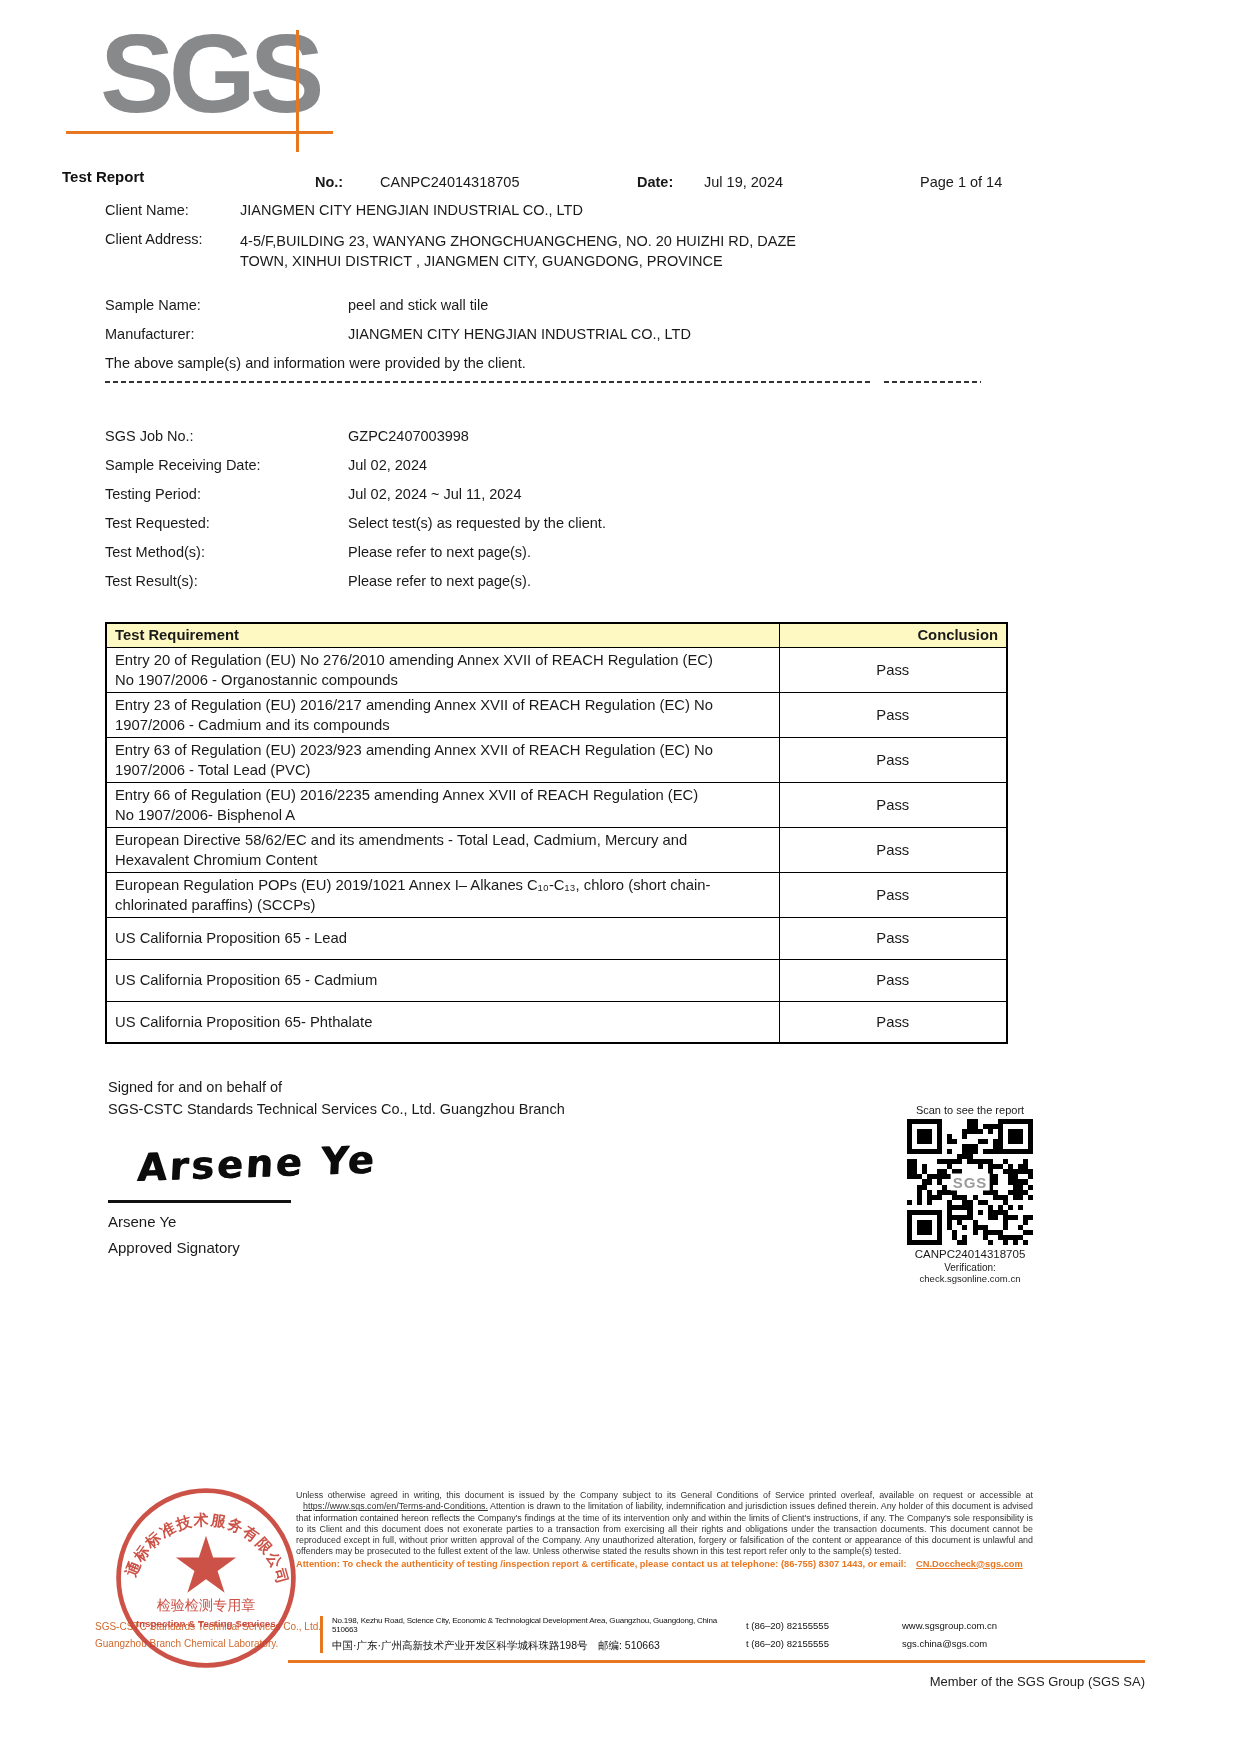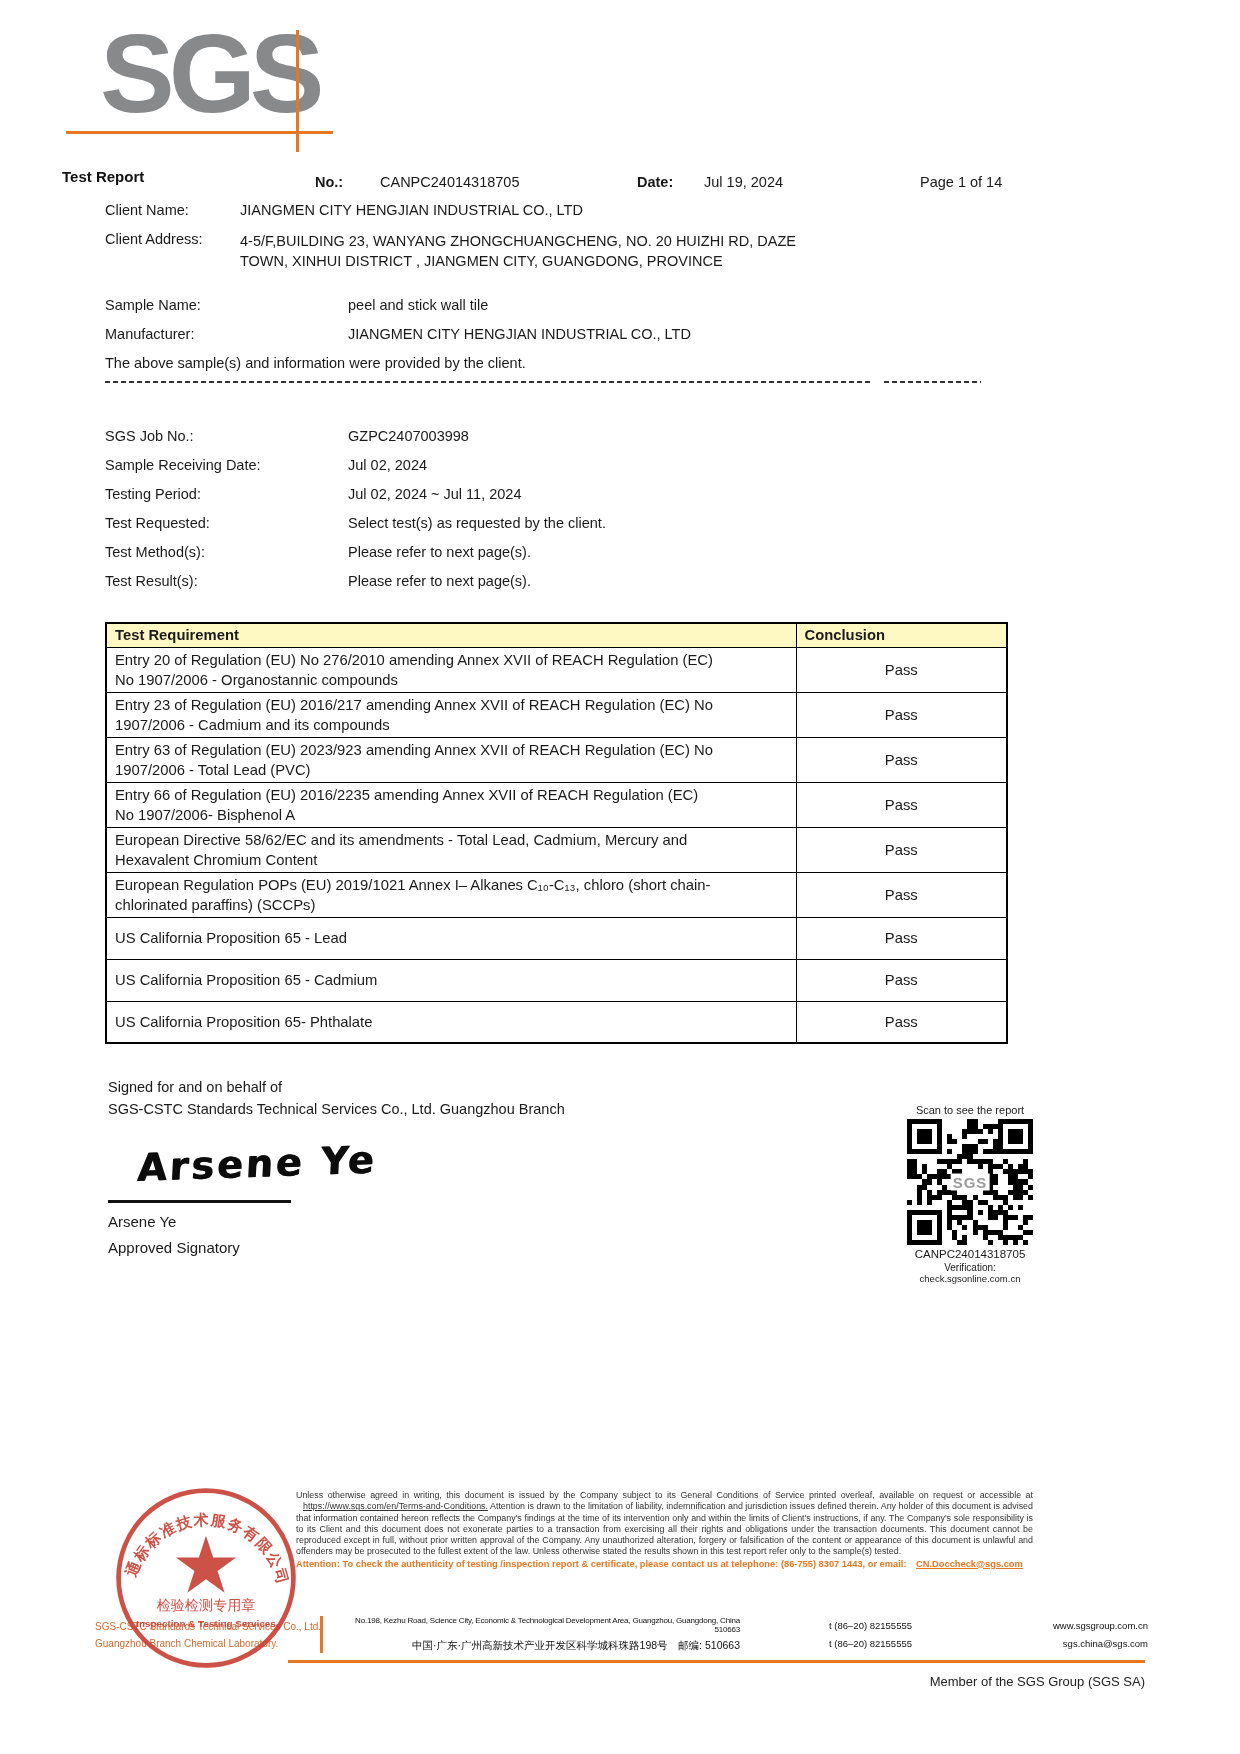--- a/index.html
+++ b/index.html
@@ -43,21 +43,21 @@
 
   .job-block{ position:absolute; left:105px; top:428px; width:905px; font-size:14.5px; }
 
   
   .results{ position:absolute; left:105px; top:622px; width:903px;
     border-collapse:collapse; font-size:14.8px; }
   .results th,.results td{ border:1px solid #000; }
   .results{ border:2px solid #000; }
   .results th{ background:#fef9c3; padding:2px 8px; height:24px; }
   .results th.req-h{ text-align:left; }
-  .results th.con-h{ width:211px; text-align:left; }
+  .results th.con-h{ width:228px; text-align:right; }
   .results td.req{ padding:2px 8px; line-height:20px; vertical-align:middle; }
   .results td .req-text{ display:block; max-width:606px; }
   .results td.con{ text-align:center; vertical-align:middle; }
   .results tr.tall td{ height:42px; }
 
   
   .sign-block{ position:absolute; left:108px; top:1076px; font-size:14.5px; }
   .sign-line{ line-height:22px; }
   .autograph{
     margin:26px 0 0 28px; font-size:38px; font-weight:800; color:#0c0c0c;
@@ -91,22 +91,22 @@
     opacity:.88; z-index:2; }
 
   
   .fineprint{ position:absolute; left:296px; top:1490px; width:737px; }
   .disclaimer{ font-size:8.9px; line-height:11.3px; text-align:justify; color:#333; }
   .disclaimer a, .attention a{ color:inherit; text-decoration:underline;margin-left:7px; }
   .attention{ margin-top:1px; font-size:9.3px; line-height:11.5px; font-weight:bold; color:#e87722; }
 
   .footer-addr{ position:absolute; left:320px; top:1616px; width:828px;
     border-left:3px solid #e87722; padding-left:9px; z-index:3; }
-  .addr-grid{ display:grid; grid-template-columns:408px 150px 1fr; column-gap:22px;
-    align-items:center;text-align:right; }
+  .addr-grid{ display:grid; grid-template-columns:408px 150px 1fr; column-gap:6px;
+    align-items:center; }
   .addr-en{ font-size:8px; letter-spacing:-.2px; color:#111; }
   .addr-cn{ font-size:10.5px; color:#111; margin-top:5px; }
   .addr-tel,.addr-web{ font-size:9.5px; color:#111; }
   .footer-line{ position:absolute; left:288px; top:1660px; width:857px; height:3px; background:#e87722; z-index:3; }
   .member{ position:absolute; left:288px; top:1674px; width:857px; text-align:right;
     font-size:13px; color:#222; }
 </style>
 </head>
 <body>
 

